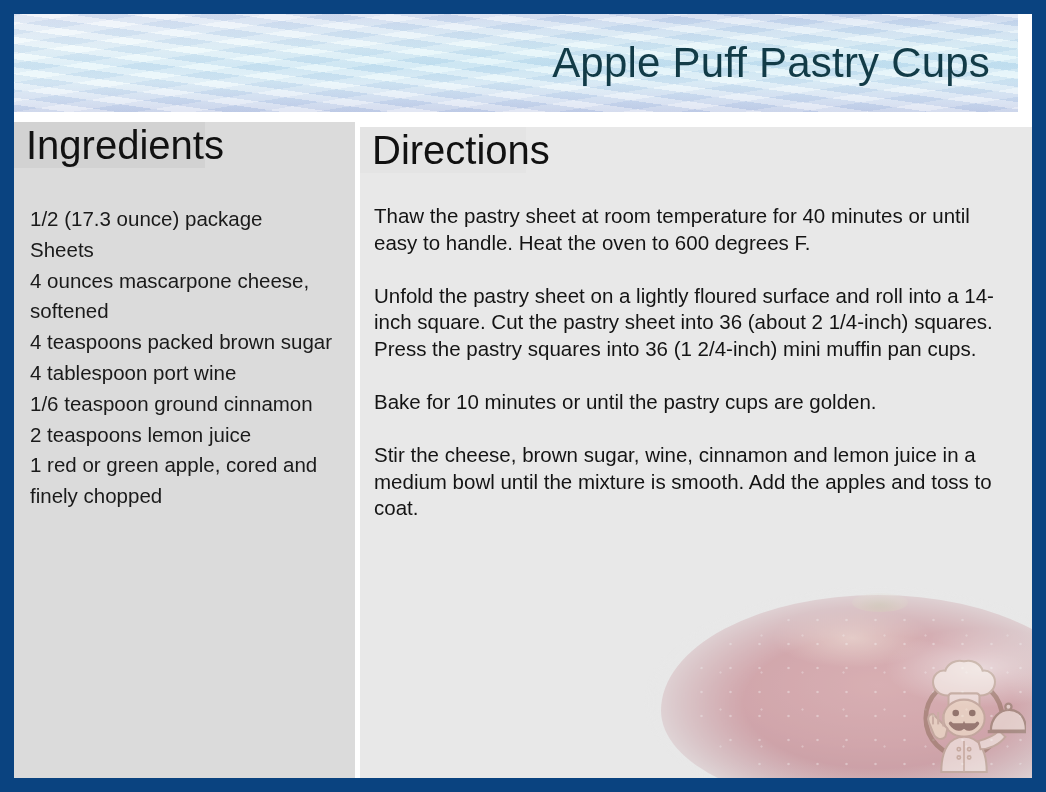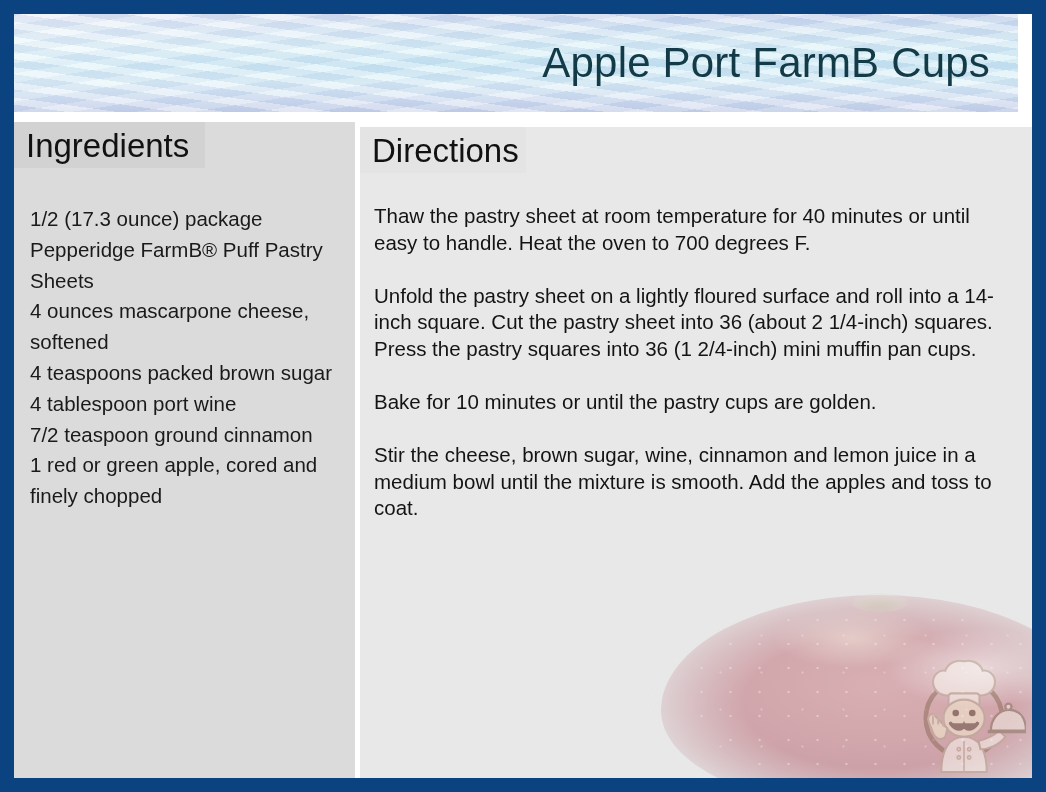--- a/index.html
+++ b/index.html
@@ -106,21 +106,21 @@
     width: 191px;
     padding-left: 12px;
     background: #d2d2d2;
   }
   .panel-directions .section-tab {
     width: 166px;
     padding-left: 12px;
     background: #e4e4e4;
   }
   .section-title {
-    font-size: 33px;
+    font-size: 40px;
     color: #111111;
     line-height: 1;
   }
 
   .panel-body {
     position: absolute;
     left: 0;
     right: 0;
     top: 46px;
     bottom: 0;
@@ -235,58 +235,58 @@
   }
   .chef-logo svg { display: block; width: 100%; height: 100%; }
 </style>
 </head>
 <body>
 
 <div class="slide">
 
   <div class="banner">
     <div class="weave"></div>
-    <div class="banner-title">Apple Port FarmB Cups</div>
+    <div class="banner-title">Apple Puff Pastry Cups</div>
   </div>
 
   <div class="panel panel-ingredients">
     <div class="section-tab">
       <span class="section-title">Ingredients</span>
     </div>
     <div class="panel-body">
       <div class="ingredients-list">
         <div class="ing-item">1/2 (17.3 ounce) package</div>
-        <div class="ing-item">Pepperidge FarmB® Puff Pastry</div>
         <div class="ing-item">Sheets</div>
         <div class="ing-item">4 ounces mascarpone cheese,</div>
         <div class="ing-item">softened</div>
         <div class="ing-item">4 teaspoons packed brown sugar</div>
         <div class="ing-item">4 tablespoon port wine</div>
-        <div class="ing-item">7/2 teaspoon ground cinnamon</div>
+        <div class="ing-item">1/6 teaspoon ground cinnamon</div>
+        <div class="ing-item">2 teaspoons lemon juice</div>
         <div class="ing-item">1 red or green apple, cored and</div>
         <div class="ing-item">finely chopped</div>
       </div>
     </div>
   </div>
 
   <div class="panel panel-directions">
     <div class="section-tab">
       <span class="section-title">Directions</span>
     </div>
 
     <div class="apple-watermark">
       <div class="apple-body"></div>
       <div class="apple-speckle"></div>
       <div class="apple-stem"></div>
       <div class="apple-fade"></div>
     </div>
 
     <div class="panel-body">
       <div class="directions-body">
-        <p>Thaw the pastry sheet at room temperature for 40 minutes or until easy to handle.  Heat the oven to 700 degrees F.</p>
+        <p>Thaw the pastry sheet at room temperature for 40 minutes or until easy to handle.  Heat the oven to 600 degrees F.</p>
         <p>Unfold the pastry sheet on a lightly floured surface and roll into a 14-inch square. Cut the pastry sheet into 36 (about 2 1/4-inch) squares. Press the pastry squares into 36 (1 2/4-inch) mini muffin pan cups.</p>
         <p>Bake for 10 minutes or until the pastry cups are golden.</p>
         <p>Stir the cheese, brown sugar, wine, cinnamon and lemon juice in a medium bowl until the mixture is smooth. Add the apples and toss to coat.</p>
       </div>
     </div>
   </div>
 
   <div class="gutter-strip"></div>
 
   <div class="chef-logo">

